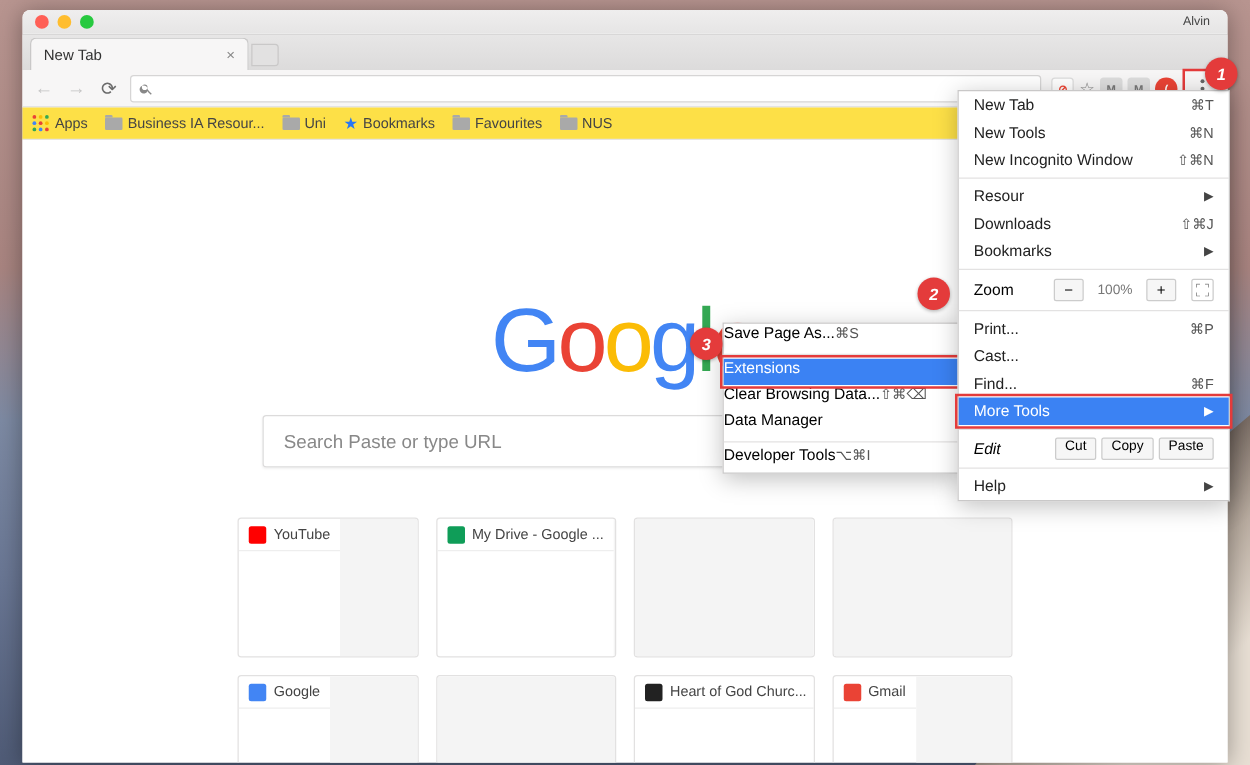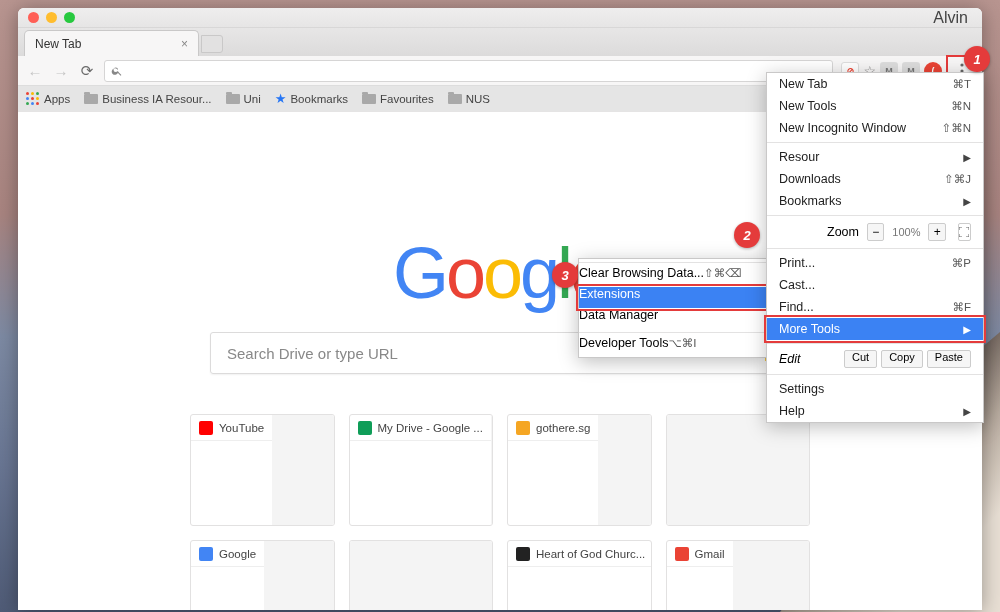--- a/index.html
+++ b/index.html
@@ -4,40 +4,40 @@
 <style>
 * { margin:0; padding:0; box-sizing:border-box; font-family:-apple-system,BlinkMacSystemFont,"Segoe UI",Arial,sans-serif; }
 body { width:1000px; height:612px; overflow:hidden; background:linear-gradient(180deg,#b89590 0%,#a88480 35%,#7d8aa3 55%,#6a7794 75%,#4f5b76 100%); position:relative; }
 .mountain { position:absolute; right:0; bottom:0; width:220px; height:280px; background:linear-gradient(135deg,#3c3632 0%,#6a5d56 40%,#b9aca0 60%,#e8dfd4 80%); clip-path:polygon(100% 0,100% 100%,0 100%,30% 70%,50% 40%,70% 20%); }
 
 .window { position:absolute; left:18px; top:8px; width:964px; height:602px; background:#fff; border-radius:6px 6px 0 0; box-shadow:0 2px 20px rgba(0,0,0,.35); overflow:visible; }
 .titlebar { height:20px; background:linear-gradient(#efeeee,#e6e5e5); border-bottom:1px solid #d8d7d7; display:flex; align-items:center; padding:0 10px; position:relative; border-radius:6px 6px 0 0; }
 .traffic { display:flex; gap:7px; }
 .dot { width:11px; height:11px; border-radius:50%; }
 .dot.r{background:#ff5f56;} .dot.y{background:#ffbd2e;} .dot.g{background:#27c93f;}
-.profile-name { position:absolute; right:14px; font-size:16px; color:#444; }
+.profile-name { position:absolute; right:14px; font-size:10px; color:#444; }
 
 .tabbar { height:28px; background:linear-gradient(#e7e6e6,#dcdbdb); display:flex; align-items:flex-end; }
 .tab { height:26px; background:#f7f6f6; border:1px solid #c9c8c8; border-bottom:none; border-radius:5px 5px 0 0; margin-left:6px; display:flex; align-items:center; padding:0 10px; gap:8px; min-width:175px; font-size:12px; color:#333; }
 .tab-close { font-size:12px; color:#888; margin-left:auto; }
 .newtab-btn { width:22px; height:18px; background:#e2e1e1; margin-left:2px; border:1px solid #c9c8c8; border-radius:0 3px 3px 0; position:relative; top:-3px; }
 
 .toolbar { height:30px; background:#f7f6f6; border-bottom:1px solid #ddd; display:flex; align-items:center; padding:0 8px; gap:8px; }
 .nav-btn { width:18px; height:18px; display:flex; align-items:center; justify-content:center; color:#6b6b6b; font-size:15px; }
 .nav-btn.disabled{color:#c5c5c5;}
 .urlbar { flex:1; height:22px; border:1px solid #d6d5d5; border-radius:3px; display:flex; align-items:center; padding:0 6px; gap:6px; background:#fff; }
 .urlbar svg{width:12px;height:12px;fill:#888;}
 .ext-icons { display:flex; gap:4px; align-items:center; }
 .ext-badge { width:18px; height:18px; border-radius:3px; background:#ddd; display:flex; align-items:center; justify-content:center; font-size:9px; color:#777; font-weight:bold; }
 .star{color:#888;font-size:14px;}
 .menu-dots { width:24px; height:24px; display:flex; align-items:center; justify-content:center; position:relative; }
 .menu-dots svg{width:4px;height:16px;}
 .red-box-1 { position:absolute; top:-4px; left:-4px; width:32px; height:32px; border:2.5px solid #e43b3b; }
 
-.bookmarkbar { height:26px; background:#e5e5e5; border-bottom:1px solid #e5e4e4; display:flex; align-items:center; padding:0 8px; gap:14px; font-size:11.5px; color:#444; }
+.bookmarkbar { height:26px; background:#fde047; border-bottom:1px solid #e5e4e4; display:flex; align-items:center; padding:0 8px; gap:14px; font-size:11.5px; color:#444; }
 .bm-item { display:flex; align-items:center; gap:4px; white-space:nowrap; }
 .bm-folder{width:14px;height:10px;background:#a9a9a9;border-radius:1px;position:relative;}
 .bm-folder::before{content:'';position:absolute;top:-2px;left:0;width:6px;height:2px;background:#a9a9a9;border-radius:1px 1px 0 0;}
 .apps-icon{width:14px;height:14px;display:grid;grid-template-columns:repeat(3,1fr);grid-template-rows:repeat(3,1fr);gap:1px;}
 .apps-icon span{width:3px;height:3px;border-radius:50%;}
 .star-icon{color:#2676f5;font-size:13px;}
 
 .content { position:relative; height:calc(100% - 104px); overflow:hidden; background:#fff; }
 .top-links { position:absolute; top:12px; right:20px; display:flex; gap:18px; font-size:12px; color:#333; align-items:center; }
 
@@ -54,21 +54,21 @@
 .tile-body{flex:1;background:#f4f4f4;position:relative;overflow:hidden;}
 
 
 .menu-main { position:absolute; right:-2px; top:64px; width:218px; background:#fff; border:1px solid #c9c8c8; box-shadow:0 4px 18px rgba(0,0,0,.25); font-size:12.5px; z-index:50; }
 .menu-main .mi { display:flex; align-items:center; padding:4px 12px; height:22px; color:#222; }
 .mi .shortcut{margin-left:auto;color:#555;font-size:11.5px;}
 .mi .arrow{margin-left:auto;font-size:10px;color:#444;}
 .sep{height:1px;background:#e3e2e2;margin:3px 0;}
 .mi.hl{background:#3b82f3;color:#fff;}
 .mi.hl .arrow{color:#fff;}
-.zoom-row{display:flex;align-items:center;padding:3px 12px;height:26px;gap:8px;margin-left:48px;}
+.zoom-row{display:flex;align-items:center;padding:3px 12px;height:26px;gap:8px;}
 .zoom-row .lbl{flex:1;}
 .zbtn{width:24px;height:18px;border:1px solid #ccc;background:#f6f6f6;border-radius:2px;font-size:12px;display:flex;align-items:center;justify-content:center;}
 .zpct{font-size:11px;color:#777;width:34px;text-align:center;}
 .full{width:18px;height:18px;border:1px solid #ccc;border-radius:2px;margin-left:4px;display:flex;align-items:center;justify-content:center;}
 .edit-row{display:flex;align-items:center;padding:3px 12px;height:24px;gap:4px;}
 .edit-row .lbl{flex:1;font-style:italic;}
 .ebtn{height:18px;padding:0 7px;border:1px solid #ccc;background:#f6f6f6;border-radius:2px;font-size:11px;}
 .red-box-2{position:absolute;border:2.5px solid #e43b3b;pointer-events:none;}
 
 .menu-sub { position:absolute; right:214px; top:250px; width:190px; background:#fff; border:1px solid #c9c8c8; box-shadow:0 4px 18px rgba(0,0,0,.25); font-size:12.5px; z-index:49; }
@@ -167,21 +167,21 @@
     <div class="top-links">
       <span>Gmail</span>
       <span>I</span>
     </div>
 
     <div class="google-logo">
       <span class="g1">G</span><span class="g2">o</span><span class="g3">o</span><span class="g4">g</span><span class="g5">l</span><span class="g6">e</span>
     </div>
 
     <div class="searchbox">
-      <span>Search Drive or type URL</span>
+      <span>Search Paste or type URL</span>
       <svg class="mic" viewBox="0 0 14 18">
           <rect x="4" y="0" width="6" height="10" rx="3" fill="#4285f4"></rect>
           <path d="M2 8a5 5 0 0 0 10 0" stroke="#ea4335" stroke-width="1.5" fill="none"></path>
           <line x1="7" y1="13" x2="7" y2="17" stroke="#fbbc05" stroke-width="1.5"></line>
         </svg>
     </div>
 
     <div class="tiles" id="tiles">
         <div class="tile">
           <div class="tile-head">
@@ -191,24 +191,20 @@
           <div class="tile-body"></div>
         </div>
         <div class="tile">
           <div class="tile-head">
             <div class="tile-fav" style="background:#0f9d58"></div>
             <span>My Drive - Google ...</span>
           </div>
           <div class="tile-body"></div>
         </div>
         <div class="tile">
-          <div class="tile-head">
-            <div class="tile-fav" style="background:#f5a623"></div>
-            <span>gothere.sg</span>
-          </div>
           <div class="tile-body"></div>
         </div>
         <div class="tile">
           <div class="tile-body"></div>
         </div>
         <div class="tile">
           <div class="tile-head">
             <div class="tile-fav" style="background:#4285f4"></div>
             <span>Google</span>
           </div>
@@ -291,35 +287,33 @@
     </div>
     <div class="sep"></div>
     <div class="edit-row">
       <span class="lbl">Edit</span>
       <div class="ebtn">Cut</div>
       <div class="ebtn">Copy</div>
       <div class="ebtn">Paste</div>
     </div>
     <div class="sep"></div>
     <div class="mi">
-        <span>Settings</span>
-      </div>
-    <div class="mi">
         <span>Help</span>
         <span class="arrow">▶</span>
       </div>
   </div>
 
   <div class="menu-sub">
-    <div class="sep"></div>
-    <div class="mi"><span>Clear Browsing Data...</span><span class="shortcut">⇧⌘⌫</span></div>
+    <div class="mi"><span>Save Page As...</span><span class="shortcut">⌘S</span></div>
+    <div class="sep"></div>
     <div class="mi hl" style="position:relative;">
       <span>Extensions</span>
       <div class="red-box-2" style="left:-3px;top:-3px;right:-3px;bottom:-3px;"></div>
     </div>
+    <div class="mi"><span>Clear Browsing Data...</span><span class="shortcut">⇧⌘⌫</span></div>
     <div class="mi"><span>Data Manager</span></div>
     <div class="sep"></div>
     <div class="mi"><span>Developer Tools</span><span class="shortcut">⌥⌘I</span></div>
   </div>
 
   <div class="marker" style="right:-8px;top:38px;">1</div>
   <div class="marker" style="right:222px;top:214px;">2</div>
   <div class="marker" style="right:404px;top:254px;">3</div>
 
 </div>

